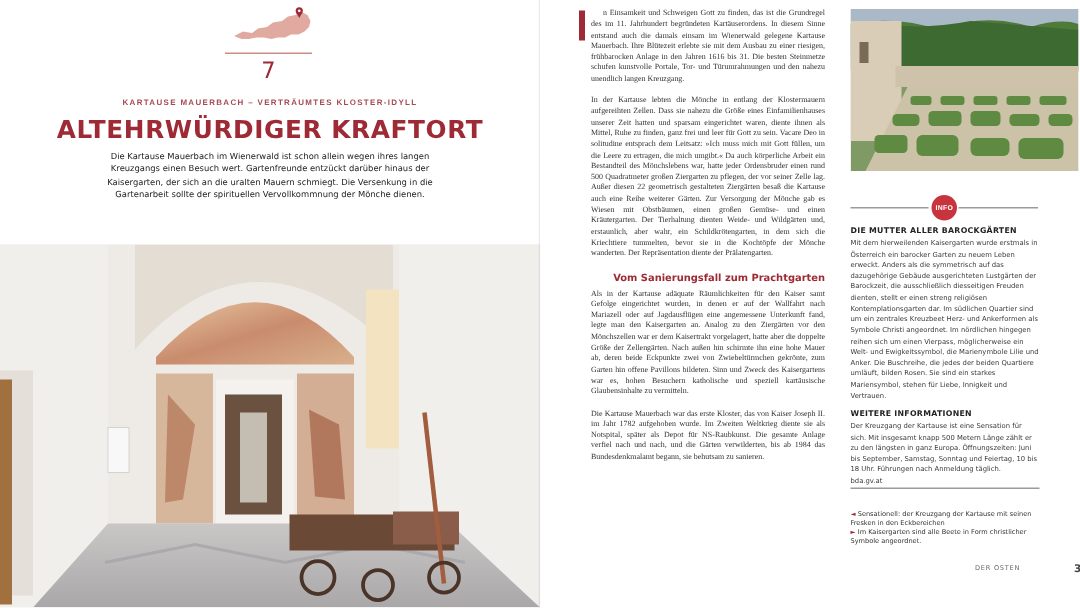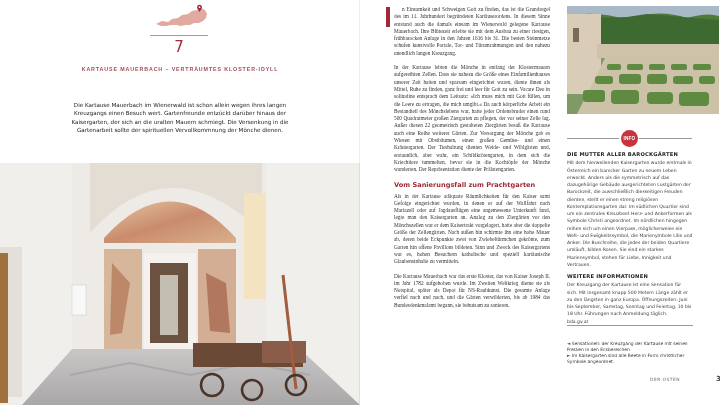--- a/index.html
+++ b/index.html
@@ -28,21 +28,21 @@
   .photo-left { position: absolute; left: 0; top: 163px; width: 360px; height: 242px; overflow: hidden;
                 background: linear-gradient(180deg,#ede9e4 0%,#e4ded8 60%,#cfcac6 100%); }
 
   
   .article { position: absolute; left: 394px; top: 6px; width: 156px; font-family: "Liberation Serif", serif;
              font-size: 5.3px; line-height: 7.3px; color: #333; text-align: justify; hyphens: auto; }
   .article p { margin-bottom: 7px; }
   .dropbar { position: absolute; left: 386px; top: 7px; width: 4px; height: 20px; background: #9e2a36; }
   .first-para { text-indent: 8px; }
   .subhead { font-family: "DejaVu Sans", sans-serif; font-size: 6.6px; color: #9e2a36; font-weight: bold;
-             margin: 4px 0 4px; line-height: 8px; text-align: left; }
+             margin: 4px 0 4px; line-height: 8px; text-align: right; }
 
   
   .photo-right { position: absolute; left: 567px; top: 6px; width: 152px; height: 108px; overflow: hidden; }
   .info-row { position: absolute; left: 567px; top: 130px; width: 125px; height: 16px; }
   .info-rule-l { position: absolute; left: 0; top: 8px; width: 52px; height: 1px; background: #9a9a9a; }
   .info-rule-r { position: absolute; left: 72px; top: 8px; width: 53px; height: 1px; background: #9a9a9a; }
   .info-badge { position: absolute; left: 54px; top: 0; width: 17px; height: 17px; border-radius: 50%;
                 background: #c8343e; color: #fff; font-size: 4.6px; font-weight: bold; text-align: center;
                 line-height: 17px; letter-spacing: 0.2px; }
   .sidebar { position: absolute; left: 567px; top: 151px; width: 126px; font-family: "DejaVu Sans", sans-serif;
@@ -67,20 +67,21 @@
     <svg class="map-icon" viewBox="0 0 58 26">
       <path d="M4 20 L10 17 L16 18 L20 15 L26 14 L30 11 L36 10 L40 7 L45 6 L49 4 L53 6 L55 10 L54 14 L51 17 L47 19 L42 19 L38 21 L33 21 L29 22 L24 21 L19 21 L14 22 L9 22 Z" fill="#e1aaa0"></path>
       <path d="M47 1 a3 3 0 1 1 0.01 0 Z" fill="none"></path>
       <circle cx="47.5" cy="3.2" r="2.4" fill="#9e2a36"></circle>
       <circle cx="47.5" cy="3.2" r="0.9" fill="#ffffff"></circle>
       <path d="M45.4 4.4 L47.5 8 L49.6 4.4 Z" fill="#9e2a36"></path>
     </svg>
     <div class="num-rule"></div>
     <div class="chapter-num">7</div>
     <div class="kicker">KARTAUSE MAUERBACH – VERTRÄUMTES KLOSTER-IDYLL</div>
+    <div class="title">ALTEHRWÜRDIGER KRAFTORT</div>
     <div class="intro">Die Kartause Mauerbach im Wienerwald ist schon allein wegen ihres langen Kreuzgangs einen Besuch wert. Gartenfreunde entzückt darüber hinaus der Kaisergarten, der sich an die uralten Mauern schmiegt. Die Versenkung in die Gartenarbeit sollte der spirituellen Vervollkommnung der Mönche dienen.</div>
 
     <div class="photo-left">
       <svg width="360" height="242" viewBox="0 0 360 242">
         <defs>
           <linearGradient id="flr" x1="0" y1="0" x2="0" y2="1">
             <stop offset="0" stop-color="#c9c7c6"></stop>
               <stop offset="1" stop-color="#a9a7a8"></stop>
           </linearGradient>
           <linearGradient id="fres" x1="0" y1="0" x2="1" y2="1">

